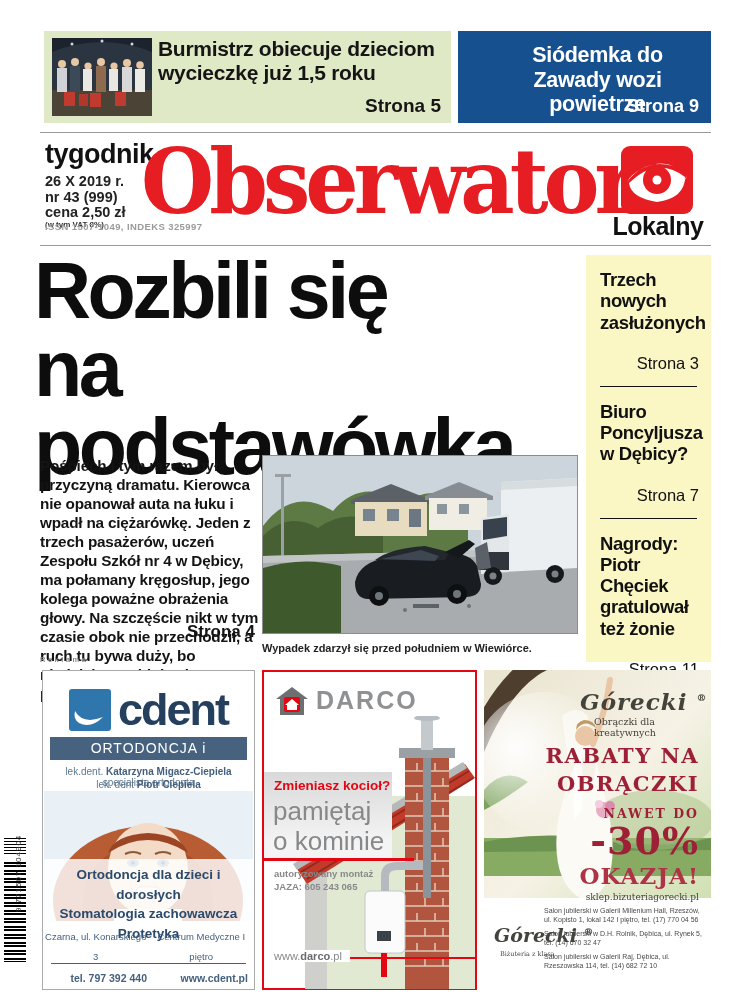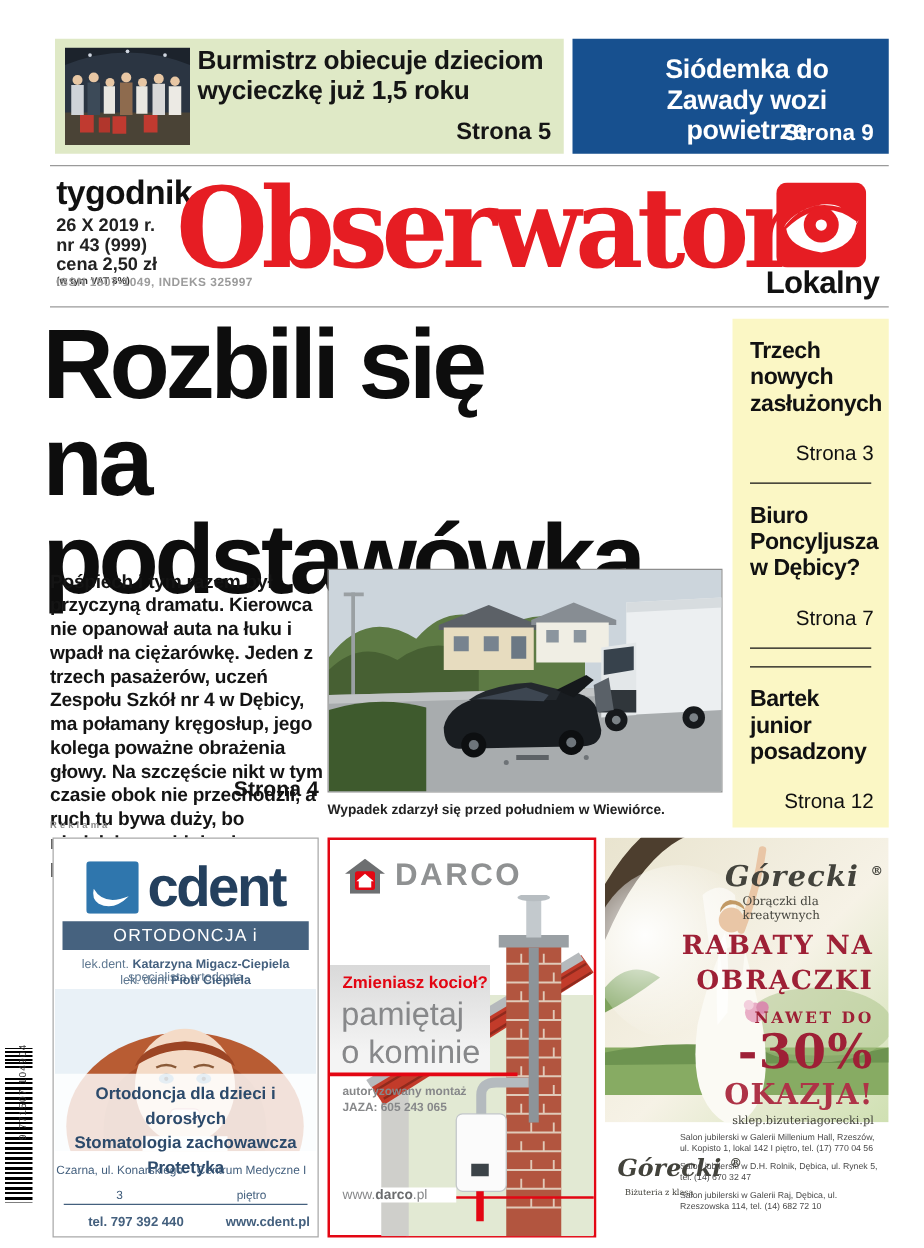--- a/index.html
+++ b/index.html
@@ -77,21 +77,21 @@
   .da-word { font-weight:bold; font-size:25px; color:#8f9192; letter-spacing:2px; }
   .da-illu { position:absolute; right:0; top:44px; width:210px; height:273px; }
   .da-panel { position:absolute; left:0; top:100px; width:128px; height:88px;
     background:linear-gradient(180deg,#d9d9d9,#f4f4f4 80%); }
   .da-q { position:absolute; left:10px; top:106px; font-weight:bold; font-size:13.5px; color:#e30613; }
   .da-l1 { position:absolute; left:9px; top:124px; font-size:26px; color:#87888a; }
   .da-l2 { position:absolute; left:9px; top:154px; font-size:26px; color:#87888a; }
   .da-redline { position:absolute; left:0; top:186px; width:150px; height:3px; background:#e30613; }
   .da-auth { position:absolute; left:10px; top:196px; font-weight:bold; font-size:9.5px; color:#87888a; }
   .da-phone { position:absolute; left:10px; top:209px; font-weight:bold; font-size:9.5px; color:#87888a; }
-  .da-www { position:absolute; left:10px; top:278px; font-size:11px; color:#87888a; background:#fff; padding-right:23px; z-index:2; }
+  .da-www { position:absolute; left:10px; top:278px; font-size:11px; color:#87888a; background:#fff; padding-right:8px; z-index:2; }
   .da-www b { color:#6b6c6e; }
   .da-wwwline { position:absolute; left:80px; right:0; top:285px; height:2px; background:#e30613; }
 
   
   .ad-gorecki { left:484px; width:227px; }
   .go-photo { position:absolute; left:0; top:0; width:227px; height:228px; overflow:hidden; }
   .go-script { font-family:"DejaVu Serif", serif; font-style:italic; font-weight:bold; color:#43433c; }
   .go-brand { position:absolute; left:96px; top:18px; font-size:23px; letter-spacing:1px; }
   .go-reg { font-size:10px; vertical-align:super; }
   .go-tag { position:absolute; left:110px; top:46px; font-family:"DejaVu Serif", serif; font-size:9.5px; color:#43433c; }
@@ -190,20 +190,24 @@
     <div>
       <div class="sb-title">Trzech nowych zasłużonych</div>
       <div class="sb-page">Strona 3</div>
     </div>
     <div class="sb-sep"></div>
     <div>
       <div class="sb-title">Biuro Poncyljusza w Dębicy?</div>
       <div class="sb-page">Strona 7</div>
     </div>
     <div class="sb-sep"></div>
+    <div>
+      <div class="sb-title">Nagrody: Piotr Chęciek gratulował też żonie</div>
+      <div class="sb-page">Strona 11</div>
+    </div>
     <div class="sb-sep"></div>
     <div>
       <div class="sb-title">Bartek junior posadzony</div>
       <div class="sb-page">Strona 12</div>
     </div>
   </div>
 
   <div class="headline">
     <div>Rozbili się</div>
     <div>na podstawówka</div>

